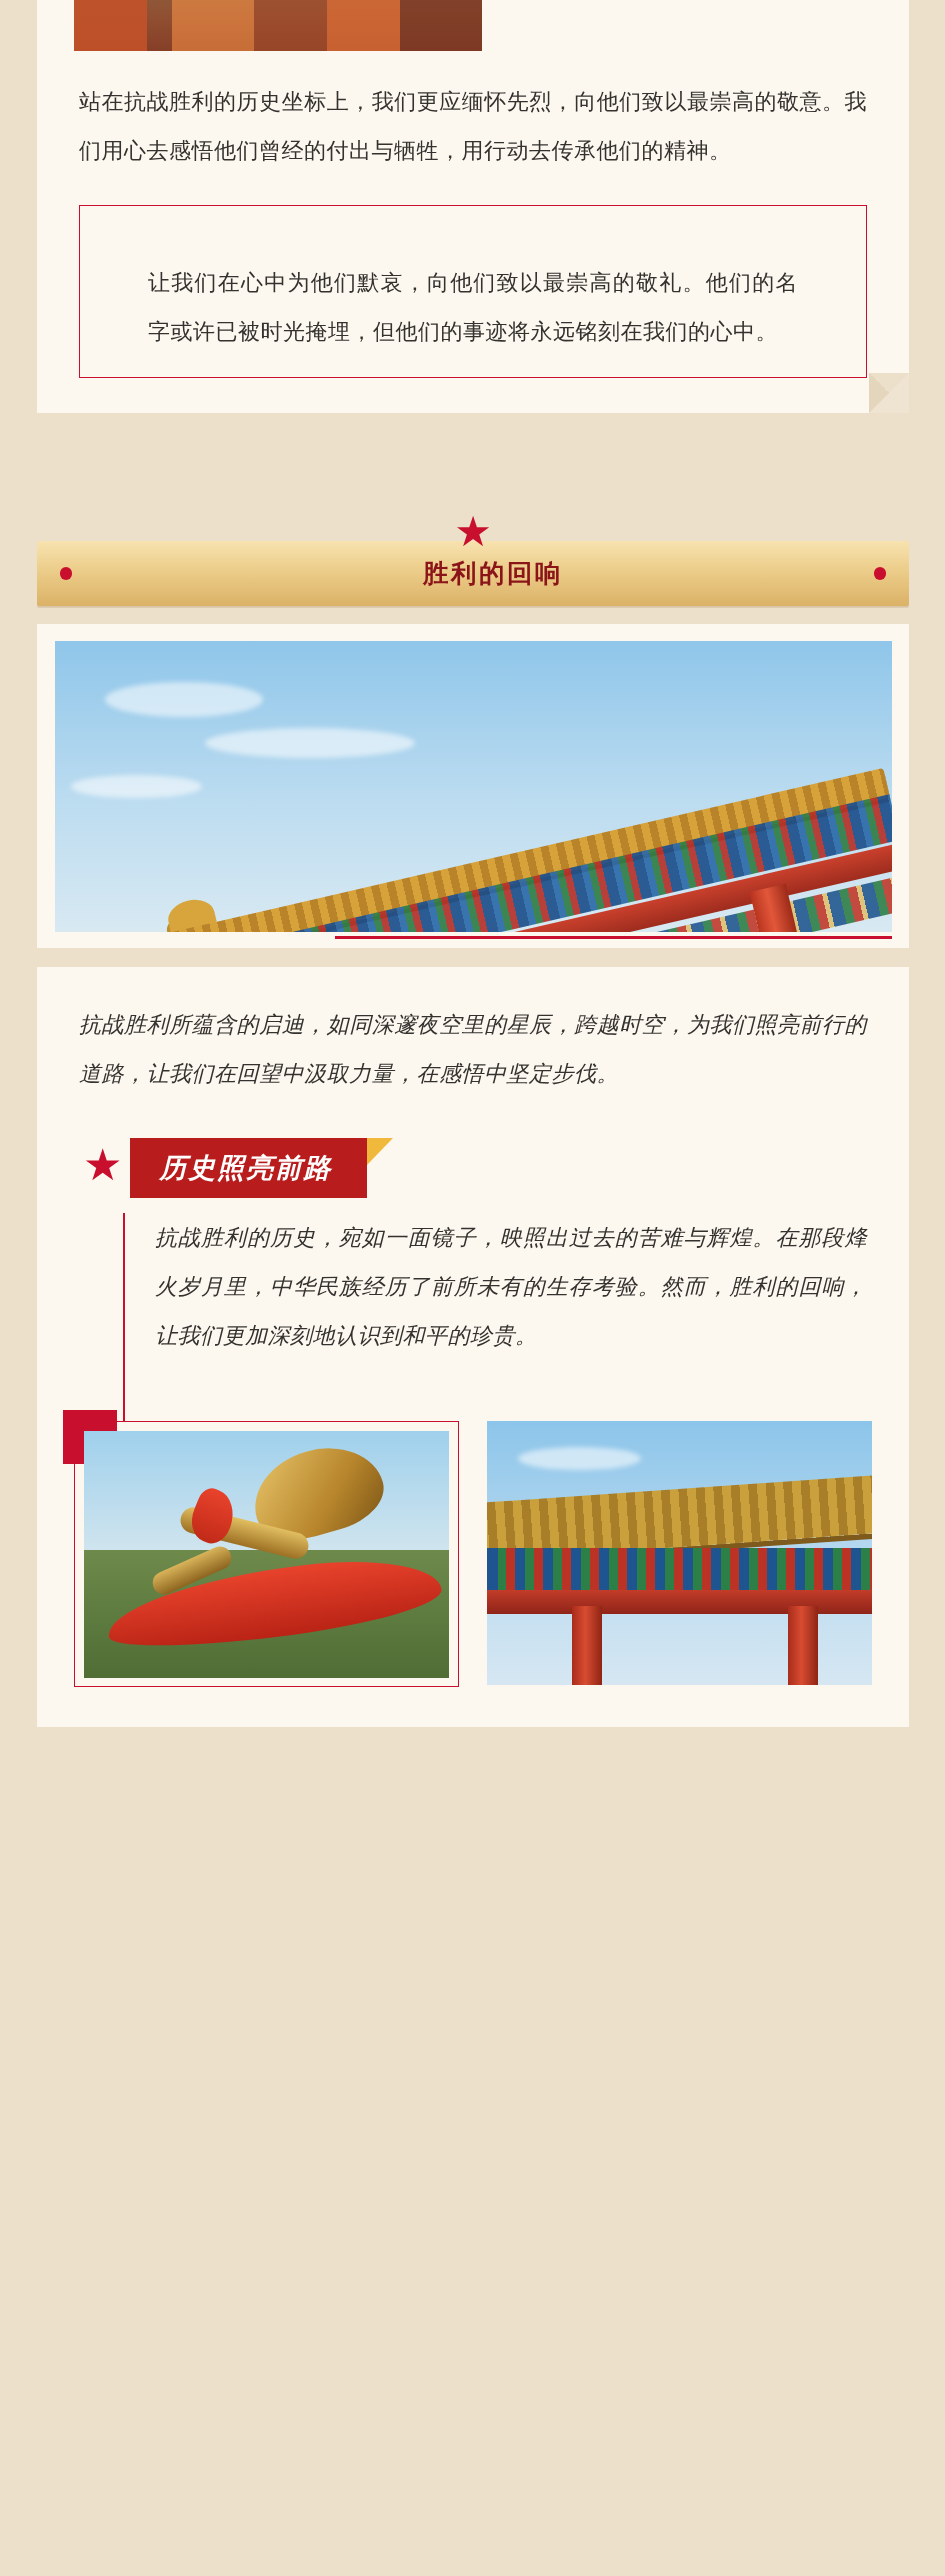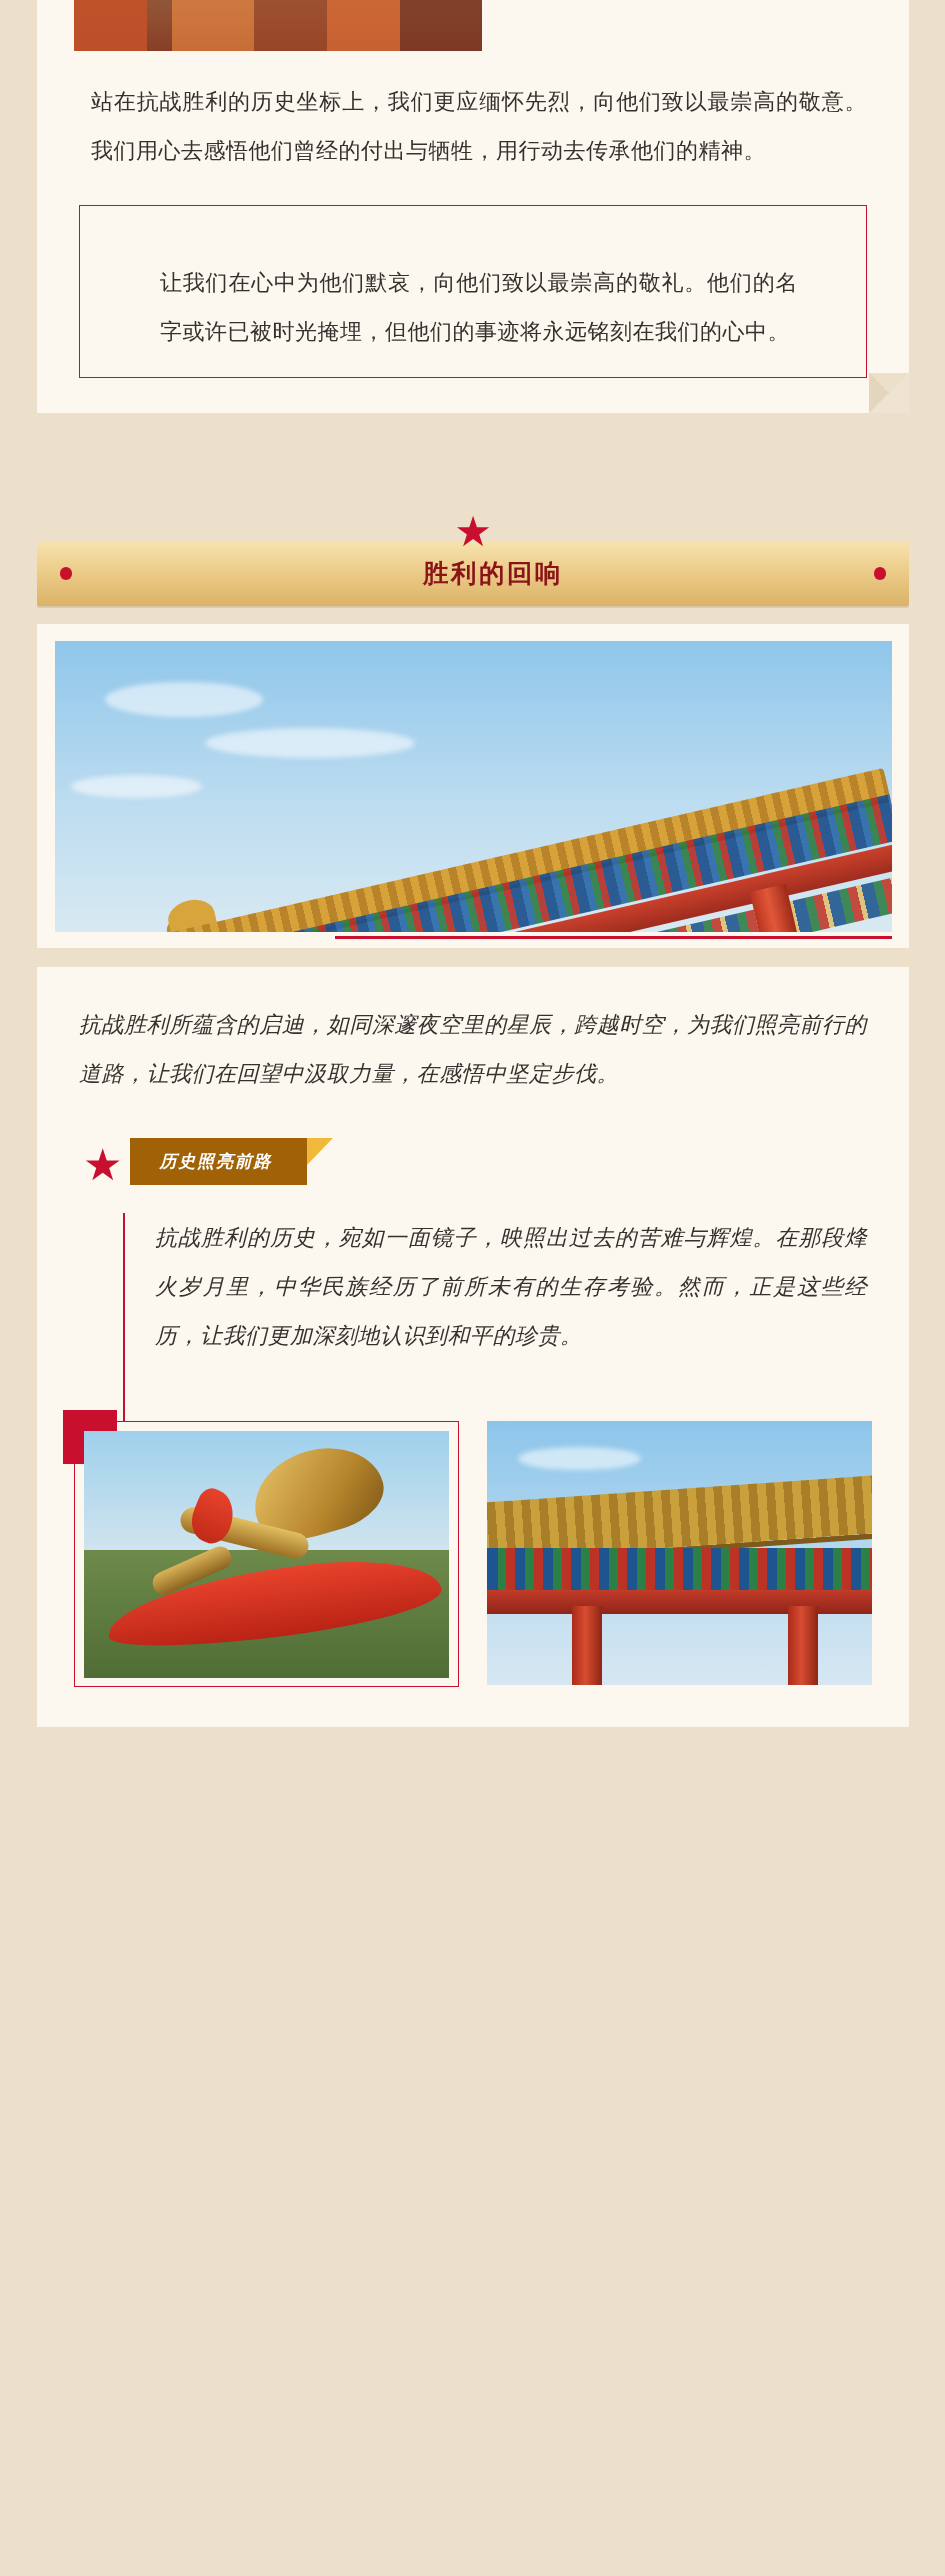--- a/index.html
+++ b/index.html
@@ -52,21 +52,20 @@
   .para {
     font-size: 22px;
     line-height: 49px;
     color: #33322f;
     letter-spacing: 0.5px;
     text-align: justify;
     margin: 0;
   }
   .card-top .para {
     padding: 26px 42px 0 42px;
-    margin-left: 12px;
   }
 
   .quote-box {
     margin: 30px 42px 0 42px;
     border: 1.8px solid #c8102e;
     padding: 26px 26px 21px 26px;
     box-sizing: border-box;
   }
   .quote-box .para {
     font-size: 22px;
@@ -257,23 +256,23 @@
     left: 46px;
     top: 5.3px;
     color: #c8102e;
     font-size: 44px;
     line-height: 44px;
     z-index: 3;
   }
   .tag {
     position: relative;
     display: inline-block;
-    background: #a16207;
+    background: #b91c1c;
     color: #ffffff;
-    font-size: 17px;
+    font-size: 27px;
     font-weight: bold;
     letter-spacing: 1.8px;
     padding: 12.3px 35px 12.3px 30px;
     margin-left: 24.5px;
   }
   .tag:after {
     content: "";
     position: absolute;
     right: -26px;
     top: 0;
@@ -468,21 +467,21 @@
 
   <section class="card card-body">
     <p class="para">抗战胜利所蕴含的启迪，如同深邃夜空里的星辰，跨越时空，为我们照亮前行的道路，让我们在回望中汲取力量，在感悟中坚定步伐。</p>
 
     <div class="tag-row">
       <span class="tag-star">★</span>
       <span class="tag">历史照亮前路</span>
     </div>
 
     <div class="tag-body">
-      <p class="para">抗战胜利的历史，宛如一面镜子，映照出过去的苦难与辉煌。在那段烽火岁月里，中华民族经历了前所未有的生存考验。然而，正是这些经历，让我们更加深刻地认识到和平的珍贵。</p>
+      <p class="para">抗战胜利的历史，宛如一面镜子，映照出过去的苦难与辉煌。在那段烽火岁月里，中华民族经历了前所未有的生存考验。然而，胜利的回响，让我们更加深刻地认识到和平的珍贵。</p>
     </div>
 
     <div class="photo-duo">
       <div class="duo-item">
         <div class="duo-left-frame">
           <div class="photo-bugle">
             <div class="bugle-bell"></div>
             <div class="bugle-tube"></div>
             <div class="bugle-tube2"></div>
             <div class="ribbon2"></div>

